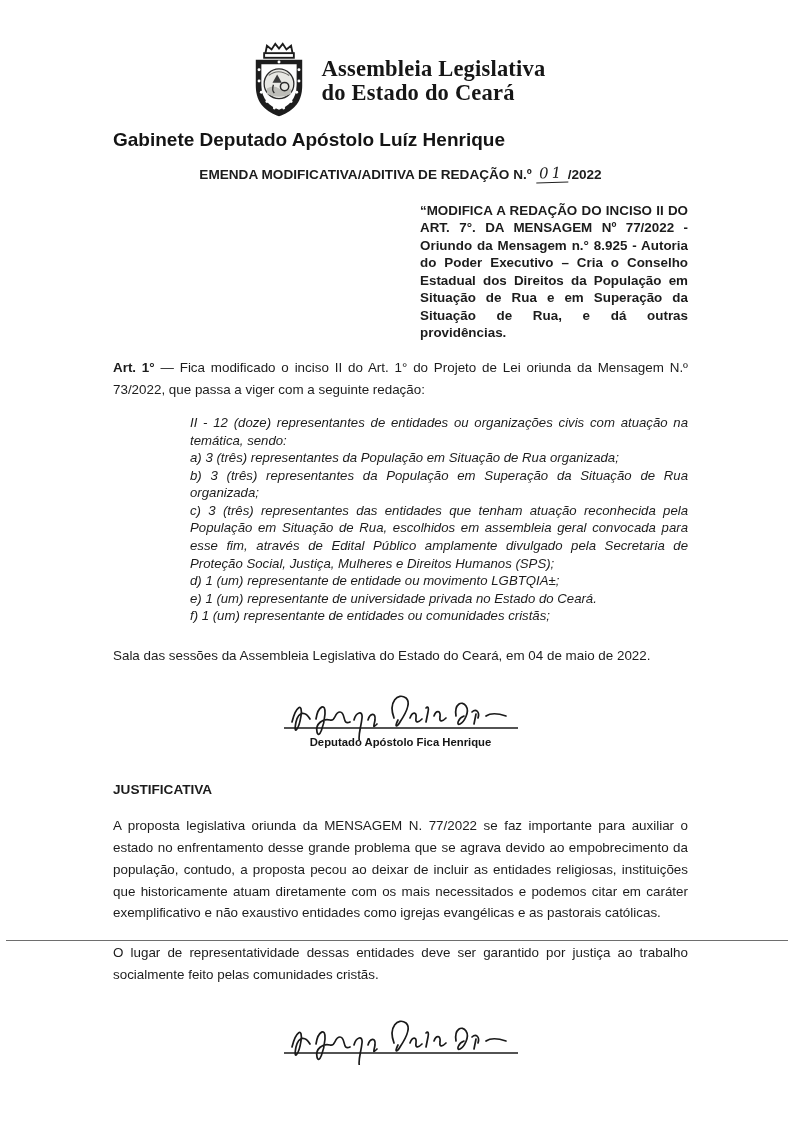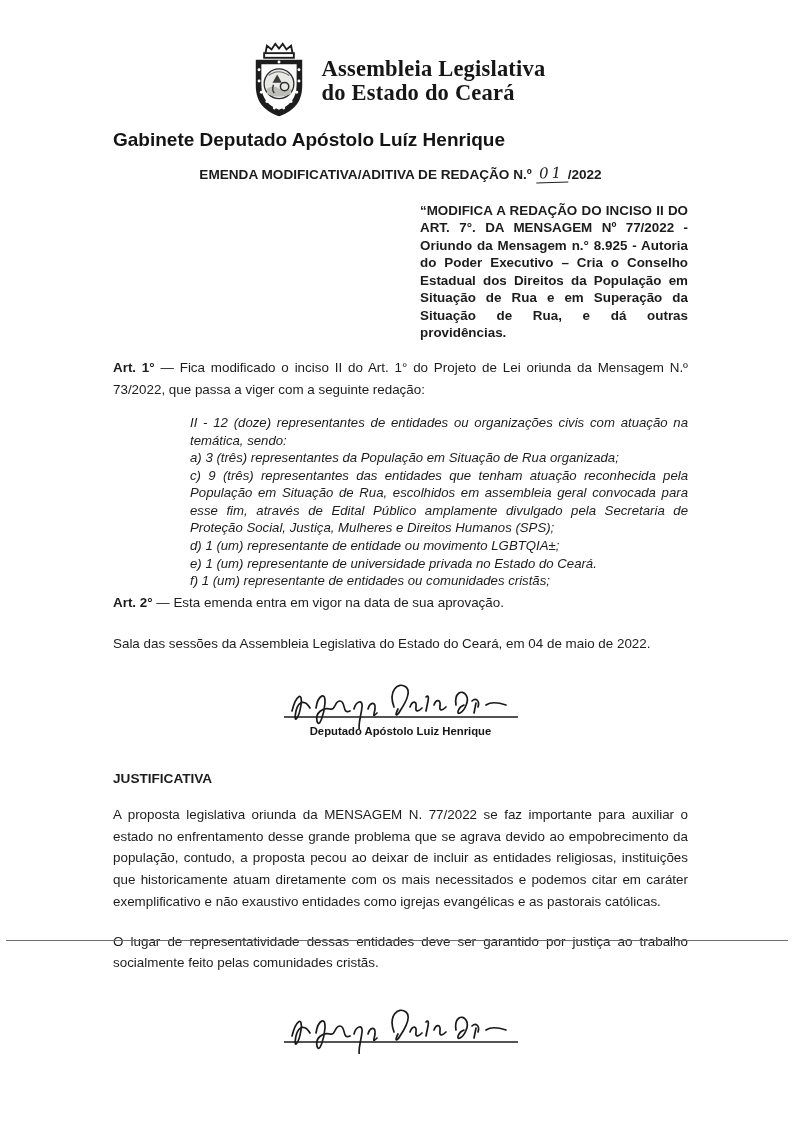--- a/index.html
+++ b/index.html
@@ -95,29 +95,27 @@
 
   <p class="quote">“MODIFICA A REDAÇÃO DO INCISO II DO ART. 7°.  DA MENSAGEM Nº 77/2022 - Oriundo da Mensagem n.° 8.925 - Autoria do Poder Executivo – Cria o Conselho Estadual dos Direitos da População em  Situação de Rua e em Superação da Situação de Rua, e dá outras providências.</p>
 
   <p class="art">
     <b>Art. 1°</b><span> — Fica modificado o inciso II do Art. 1° do Projeto de Lei oriunda da Mensagem N.º 73/2022, que passa a viger com a seguinte redação:</span>
   </p>
 
   <div class="list">
     <div class="list-line">II - 12 (doze) representantes de entidades ou organizações civis com atuação na temática, sendo:</div>
     <div class="list-line">a) 3 (três) representantes da População em Situação de Rua organizada;</div>
-    <div class="list-line">c) 9 (três) representantes das entidades que tenham atuação reconhecida pela População em Situação de Rua, escolhidos em assembleia geral convocada para esse fim, através de Edital Público amplamente divulgado pela Secretaria de Proteção Social, Justiça, Mulheres e Direitos Humanos (SPS);</div>
+    <div class="list-line">b) 3 (três) representantes da População em Superação da Situação de Rua organizada;</div>
+    <div class="list-line">c) 3 (três) representantes das entidades que tenham atuação reconhecida pela População em Situação de Rua, escolhidos em assembleia geral convocada para esse fim, através de Edital Público amplamente divulgado pela Secretaria de Proteção Social, Justiça, Mulheres e Direitos Humanos (SPS);</div>
     <div class="list-line">d) 1 (um) representante de entidade ou movimento LGBTQIA±;</div>
     <div class="list-line">e) 1 (um) representante de universidade privada no Estado do Ceará.</div>
     <div class="list-line">f) 1 (um) representante de entidades ou comunidades cristãs;</div>
   </div>
 
-  <p class="art art2">
-    <b>Art. 2°</b><span> — Esta emenda entra em vigor na data de sua aprovação.</span>
-  </p>
 
   <p class="para place-date">Sala das sessões da Assembleia Legislativa do Estado do Ceará, em 04 de maio de 2022.</p>
 
   <div class="sig-block">
     <svg class="sig-svg" viewBox="0 0 250 58" aria-hidden="true">
       <defs>
         <g id="sig-scribble" fill="none" stroke="#1a1a1a" stroke-width="1.7" stroke-linecap="round">
           <path d="M16,40 C20,24 27,20 25,34 C23,47 17,55 20,40 C23,28 30,30 34,37"></path>
           <path d="M40,37 C42,24 50,20 49,32 C48,44 43,58 41,50 C39,42 47,36 54,38 C60,40 58,30 64,30 C70,30 66,44 74,40"></path>
           <path d="M78,38 C80,30 87,28 86,36 C85,46 81,56 84,60"></path>
@@ -127,21 +125,21 @@
           <path d="M150,26 C152,24 153,26 152,30 L150,40"></path>
           <path d="M158,34 C160,28 165,28 164,35 C163,41 167,39 170,36"></path>
           <path d="M180,34 C178,22 186,18 190,24 C194,30 188,40 184,42 C180,44 182,36 188,34"></path>
           <path d="M200,32 L198,42 M196,30 C200,26 204,30 202,36"></path>
           <path d="M210,34 C216,30 224,32 230,34"></path>
         </g>
       </defs>
       <use href="#sig-scribble"></use>
       <line x1="8" y1="46" x2="242" y2="46" stroke="#1a1a1a" stroke-width="1.4"></line>
     </svg>
-    <div class="sig-name">Deputado Apóstolo  Luiz Henrique</div>
+    <div class="sig-name">Deputado Apóstolo  Fica Henrique</div>
   </div>
 
   <div class="justif-head">JUSTIFICATIVA</div>
   <p class="para">A proposta legislativa oriunda da MENSAGEM N. 77/2022 se faz importante para auxiliar o estado no enfrentamento desse grande problema que se agrava devido ao empobrecimento da população, contudo, a proposta pecou ao deixar de incluir as entidades religiosas, instituições que historicamente atuam diretamente com os mais necessitados e podemos citar em caráter exemplificativo e não exaustivo entidades como igrejas evangélicas e as pastorais católicas.</p>
   <p class="para">O lugar de representatividade dessas entidades deve ser garantido por justiça ao trabalho socialmente feito pelas comunidades cristãs.</p>
 
   <div class="sig-block" style="margin-top:22px;">
     <svg class="sig-svg" viewBox="0 0 250 58" aria-hidden="true">
       <use href="#sig-scribble"></use>
       <line x1="8" y1="46" x2="242" y2="46" stroke="#1a1a1a" stroke-width="1.4"></line>

